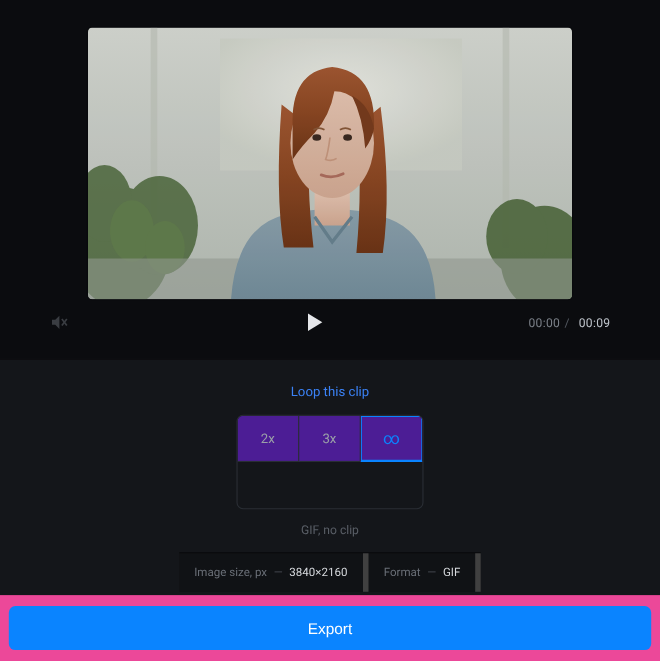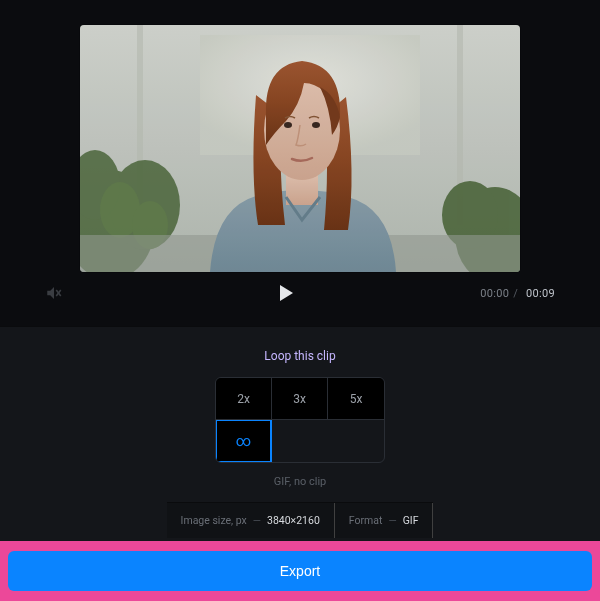--- a/index.html
+++ b/index.html
@@ -11,30 +11,30 @@
   .video-frame svg { display:block; }
 
   .player-bar { width: 510px; display: flex; align-items: center; justify-content: space-between; padding: 12px 0 14px; }
   .mute-icon { width: 18px; height: 18px; color: #3a3d42; }
   .play-btn { width: 0; height: 0; border-left: 13px solid #e5e7ea; border-top: 8px solid transparent; border-bottom: 8px solid transparent; margin-left: 30px; cursor: pointer; }
   .time { font-size: 11px; color: #7b8088; letter-spacing: .3px; }
   .time .total { color: #bfc4cb; margin-left: 4px; }
   .time .sep { margin: 0 4px; color: #555a62; }
 
   .settings { flex: 1; background: #14161a; border-top: 1px solid #0a0b0d; padding: 22px 0 0; display: flex; flex-direction: column; align-items: center; }
-  .loop-title { font-size: 12px; color: #c4b5fd; margin-bottom: 14px; }
+  .loop-title { font-size: 12px; color: #3b82f6; margin-bottom: 14px; }
   .loop-grid { display: grid; grid-template-columns: repeat(3, 56px); grid-template-rows: repeat(2, 42px); border: 1px solid #2a2e35; border-radius: 6px; overflow: hidden; }
-  .loop-cell { display:flex; align-items:center; justify-content:center; font-size: 12px; color: #9ba0a8; border-right: 1px solid #2a2e35; border-bottom: 1px solid #2a2e35; cursor: pointer; background: #000000; }
+  .loop-cell { display:flex; align-items:center; justify-content:center; font-size: 12px; color: #9ba0a8; border-right: 1px solid #2a2e35; border-bottom: 1px solid #2a2e35; cursor: pointer; background: #4c1d95; }
   .loop-cell:nth-child(3n) { border-right: none; }
   .loop-cell:nth-child(n+4) { border-bottom: none; }
   .loop-cell.selected { box-shadow: inset 0 0 0 1px #0a84ff; color: #0a84ff; border-color:#0a84ff; position:relative; z-index:1; }
   .gif-note { font-size: 11px; color: #5a5f67; margin-top: 12px; }
 
   .info-bar { display: flex; align-items: stretch; height: 36px; border-top: 1px solid #0a0b0d; background: #101215; font-size: 10.5px; color: #6a6f77; margin-top: 14px; }
-  .info-cell { display:flex; align-items:center; padding: 0 14px; border-right: 1px solid #404040; gap: 6px; }
+  .info-cell { display:flex; align-items:center; padding: 0 14px; border-right: 5px solid #404040; gap: 6px; }
   .info-cell .val { color: #d6d9dd; }
   .info-cell .dash { color: #4a4f57; }
 
   .export-bar { padding: 10px 8px 10px; background: #ec4899; }
   .export-btn { width: 100%; height: 40px; background: #0a84ff; color: #ffffff; border: none; border-radius: 6px; font-size: 14px; font-weight: 500; cursor: pointer; }
   .infinity { font-size: 15px; }
 </style>
 </head>
 <body>
 
@@ -128,21 +128,20 @@
         <span>00:00</span><span class="sep">/</span><span class="total">00:09</span>
       </div>
     </div>
   </div>
 
   <div class="settings">
     <div class="loop-title">Loop this clip</div>
     <div class="loop-grid">
       <div class="loop-cell">2x</div>
       <div class="loop-cell">3x</div>
-      <div class="loop-cell">5x</div>
       <div class="loop-cell selected">
           <span class="infinity">∞</span>
         </div>
     </div>
     <div class="gif-note">GIF, no clip</div>
 
     <div class="info-bar">
       <div class="info-cell">
         <span>Image size, px</span>
         <span class="dash">—</span>

